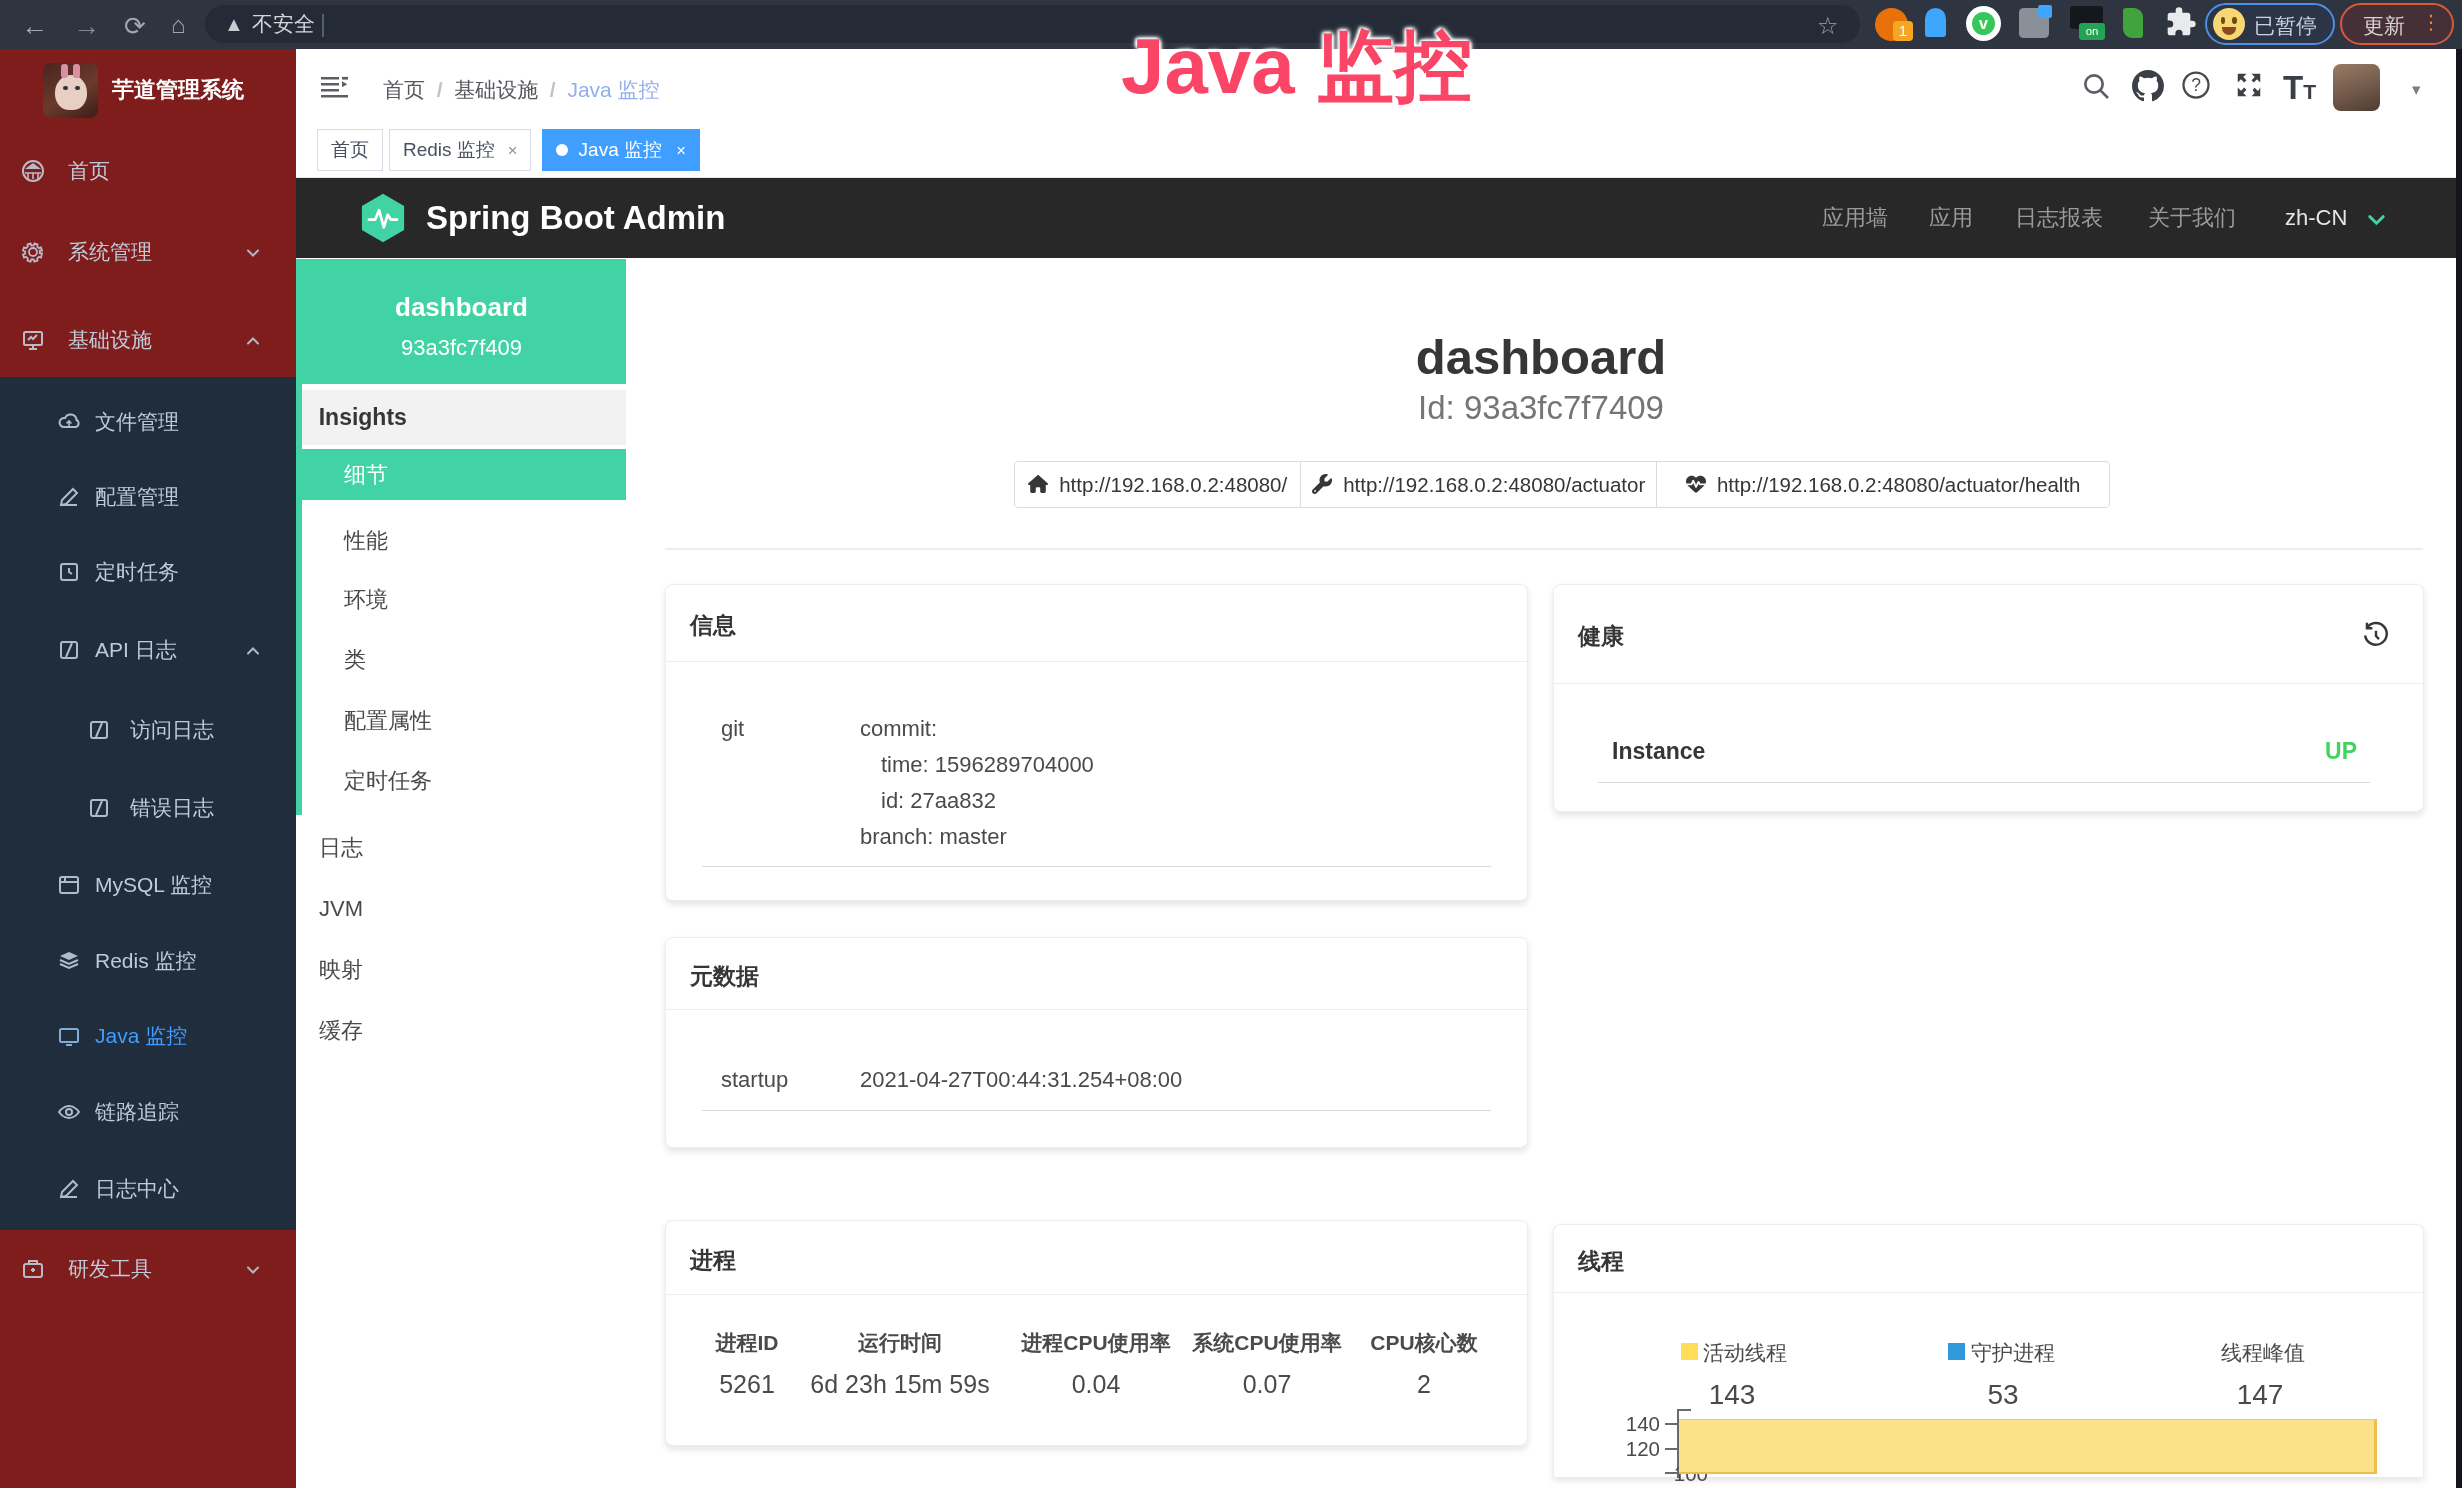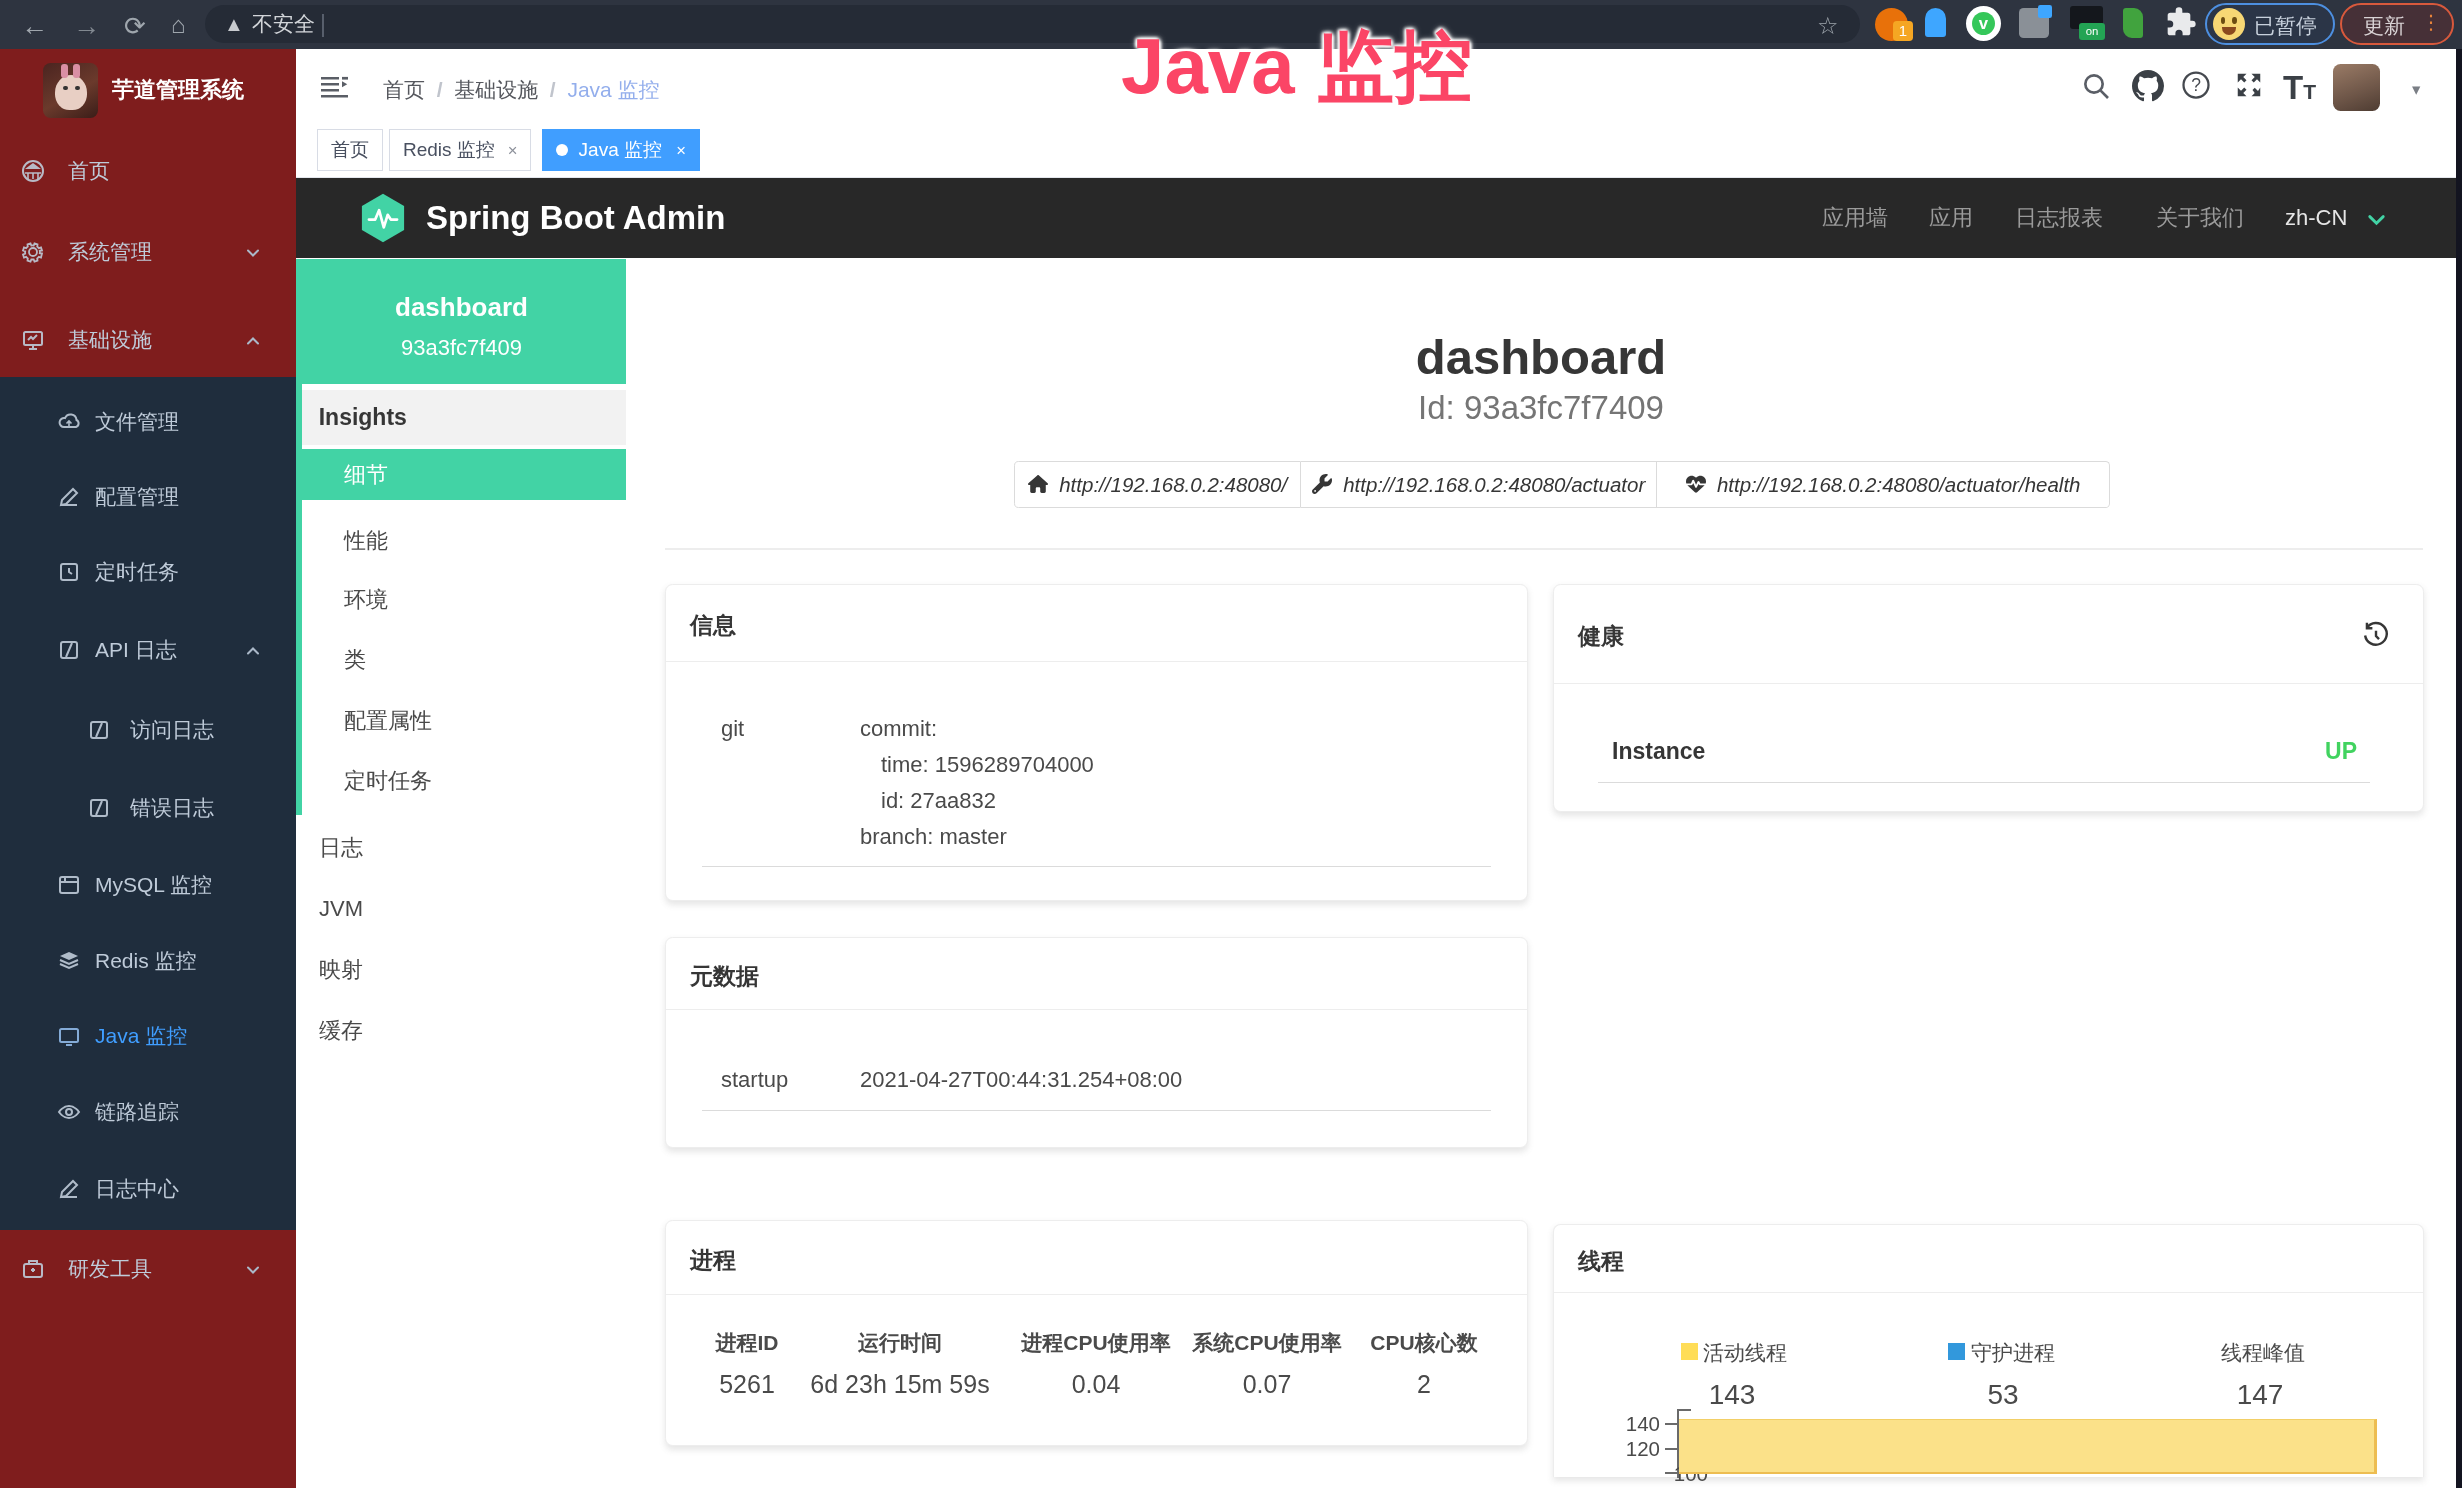--- a/index.html
+++ b/index.html
@@ -249,21 +249,21 @@
 
 <div id="sbanav">
   <svg class="abs" style="left:62px;top:15px;" width="50" height="50" viewBox="0 0 64 64">
       <polygon points="32,1 59,16.5 59,47.5 32,63 5,47.5 5,16.5" fill="#42d3a5"></polygon>
       <polyline points="14,34 22,34 27,22 33,44 38,28 42,34 50,34" fill="none" stroke="#fff" stroke-width="3.5" stroke-linecap="round" stroke-linejoin="round"></polyline>
     </svg>
   <div class="abs" style="left:130px;top:21px;color:#fff;font-size:33px;font-weight:bold;">Spring Boot Admin</div>
   <div class="item" style="left:1526px;">应用墙</div>
   <div class="item" style="left:1633px;">应用</div>
   <div class="item" style="left:1719px;">日志报表</div>
-  <div class="item" style="left:1852px;margin-left:8px;">关于我们</div>
+  <div class="item" style="left:1852px;">关于我们</div>
   <div class="item" style="left:1989px;color:#e6e6e6;">zh-CN</div>
   <svg class="abs" style="left:2069px;top:30px;" width="23" height="23" viewBox="0 0 24 24">
       <path d="M5 9l7 7 7-7" fill="none" stroke="#42d3a5" stroke-width="3" stroke-linecap="round"></path>
     </svg>
 </div>
 
 <div id="sbaside">
   <div id="instblock">
     <div style="padding-top:33px;font-size:26px;font-weight:bold;">dashboard</div>
     <div style="margin-top:12px;font-size:22px;">93a3fc7f409</div>
@@ -281,21 +281,21 @@
   <div class="sbitem" style="top:559px;"><span style="margin-left:23px;">日志</span></div>
   <div class="sbitem" style="top:620px;"><span style="margin-left:23px;">JVM</span></div>
   <div class="sbitem" style="top:681px;"><span style="margin-left:23px;">映射</span></div>
   <div class="sbitem" style="top:742px;"><span style="margin-left:23px;">缓存</span></div>
 </div>
 
 <div id="content">
   <div class="abs" style="left:915px;top:70px;width:0;text-align:center;"><span style="display:inline-block;transform:translateX(-50%);font-size:49px;font-weight:bold;color:#363636;white-space:nowrap;">dashboard</span></div>
   <div class="abs" style="left:915px;top:130px;"><span style="display:inline-block;transform:translateX(-50%);font-size:33px;color:#757575;white-space:nowrap;">Id: 93a3fc7f7409</span></div>
 
-  <div class="abs" style="left:388px;top:202px;height:47px;white-space:nowrap;font-size:20.5px;color:#363636;font-style:italic;">
+  <div class="abs" style="left:388px;top:202px;height:47px;white-space:nowrap;font-size:20.5px;color:#363636;">
     <span style="display:inline-block;vertical-align:top;height:47px;line-height:46px;border:0.8px solid #dbdbdb;border-radius:4.6px 0 0 4.6px;width:287px;text-align:center;">
       <svg width="20" height="20" viewBox="0 0 576 512" fill="#363636" style="vertical-align:-2.3px;">
           <path d="M575.8 255.5c0 18-15 32.1-32 32.1h-32l.7 160.2c0 2.7-.2 5.4-.5 8.1V472c0 22.1-17.9 40-40 40H456c-1.1 0-2.2 0-3.3-.1c-1.4.1-2.8.1-4.2.1H416 392c-22.1 0-40-17.9-40-40V448 384c0-17.7-14.3-32-32-32H256c-17.7 0-32 14.3-32 32v64 24c0 22.1-17.9 40-40 40H160 128.1c-1.5 0-3-.1-4.5-.2c-1.2.1-2.4.2-3.6.2H104c-22.1 0-40-17.9-40-40V360c0-.9 0-1.9.1-2.8V287.6H32c-18 0-32-14-32-32.1c0-9 3-17 10-24L266.4 8c7-7 15-8 22-8s15 2 21 7L564.8 231.5c8 7 12 15 11 24z"></path>
         </svg>
       &nbsp;http://192.168.0.2:48080/</span><span style="display:inline-block;vertical-align:top;height:47px;line-height:46px;border:0.8px solid #dbdbdb;border-left:none;width:356px;text-align:center;">
       <svg width="20" height="20" viewBox="0 0 512 512" fill="#363636" style="vertical-align:-2.3px;">
           <path d="M352 320c88.4 0 160-71.6 160-160c0-15.3-2.2-30.1-6.2-44.2c-3.1-10.8-16.4-13.2-24.3-5.3l-76.8 76.8c-3 3-7.1 4.7-11.3 4.7H336c-8.8 0-16-7.2-16-16V118.6c0-4.2 1.7-8.3 4.7-11.3l76.8-76.8c7.9-7.9 5.4-21.2-5.3-24.3C382.1 2.2 367.3 0 352 0C263.6 0 192 71.6 192 160c0 19.1 3.4 37.5 9.5 54.5L19.9 396.1C7.2 408.8 0 426.1 0 444.1C0 481.6 30.4 512 67.9 512c18 0 35.3-7.2 48-19.9L297.5 310.5c17 6.2 35.4 9.5 54.5 9.5zM80 408a24 24 0 1 1 0 48 24 24 0 1 1 0-48z"></path>
         </svg>
       &nbsp;http://192.168.0.2:48080/actuator</span><span style="display:inline-block;vertical-align:top;height:47px;line-height:46px;border:0.8px solid #dbdbdb;border-left:none;border-radius:0 4.6px 4.6px 0;width:453px;text-align:center;">
       <svg width="20" height="20" viewBox="0 0 512 512" fill="#363636" style="vertical-align:-2.3px;">

